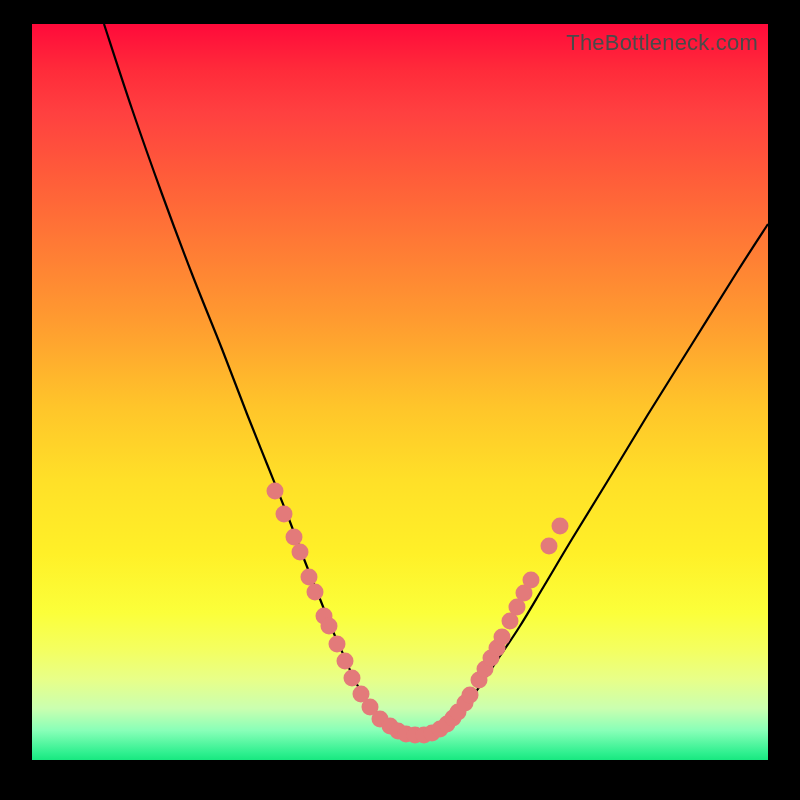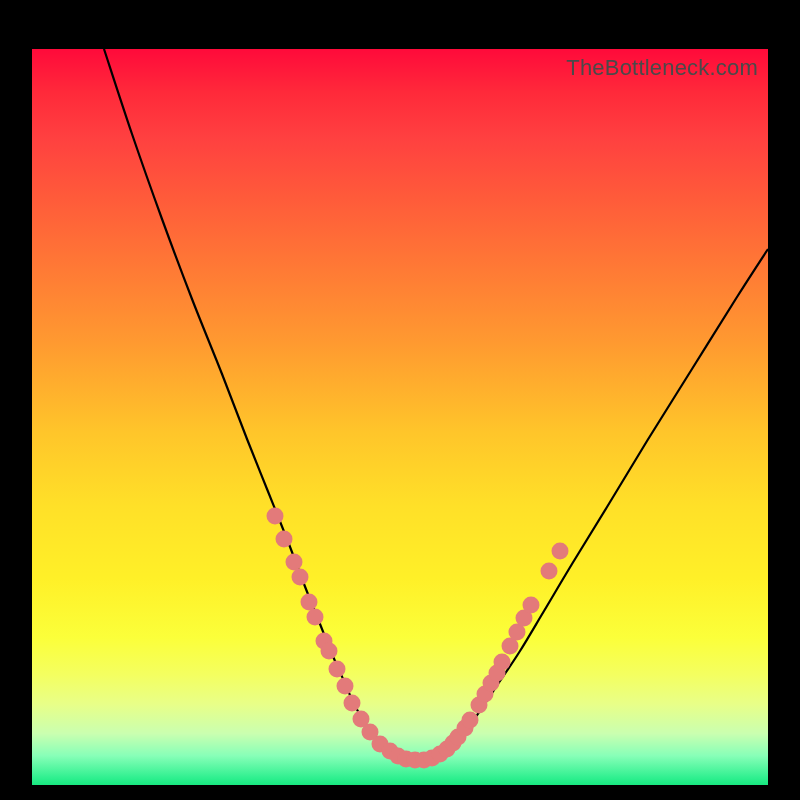--- a/index.html
+++ b/index.html
@@ -13,21 +13,21 @@
   }
   .outer {
     position: relative;
     width: 800px;
     height: 800px;
     background: #000;
   }
   .plot {
     position: absolute;
     left: 32px;
-    top: 49px;
+    top: 24px;
     width: 736px;
     height: 736px;
     
     background: linear-gradient(to bottom,
       #ff0a3a 0%,
       #ff2a3a 6%,
       #ff4040 12%,
       #ff5a3a 20%,
       #ff7a35 30%,
       #ff9a30 40%,

